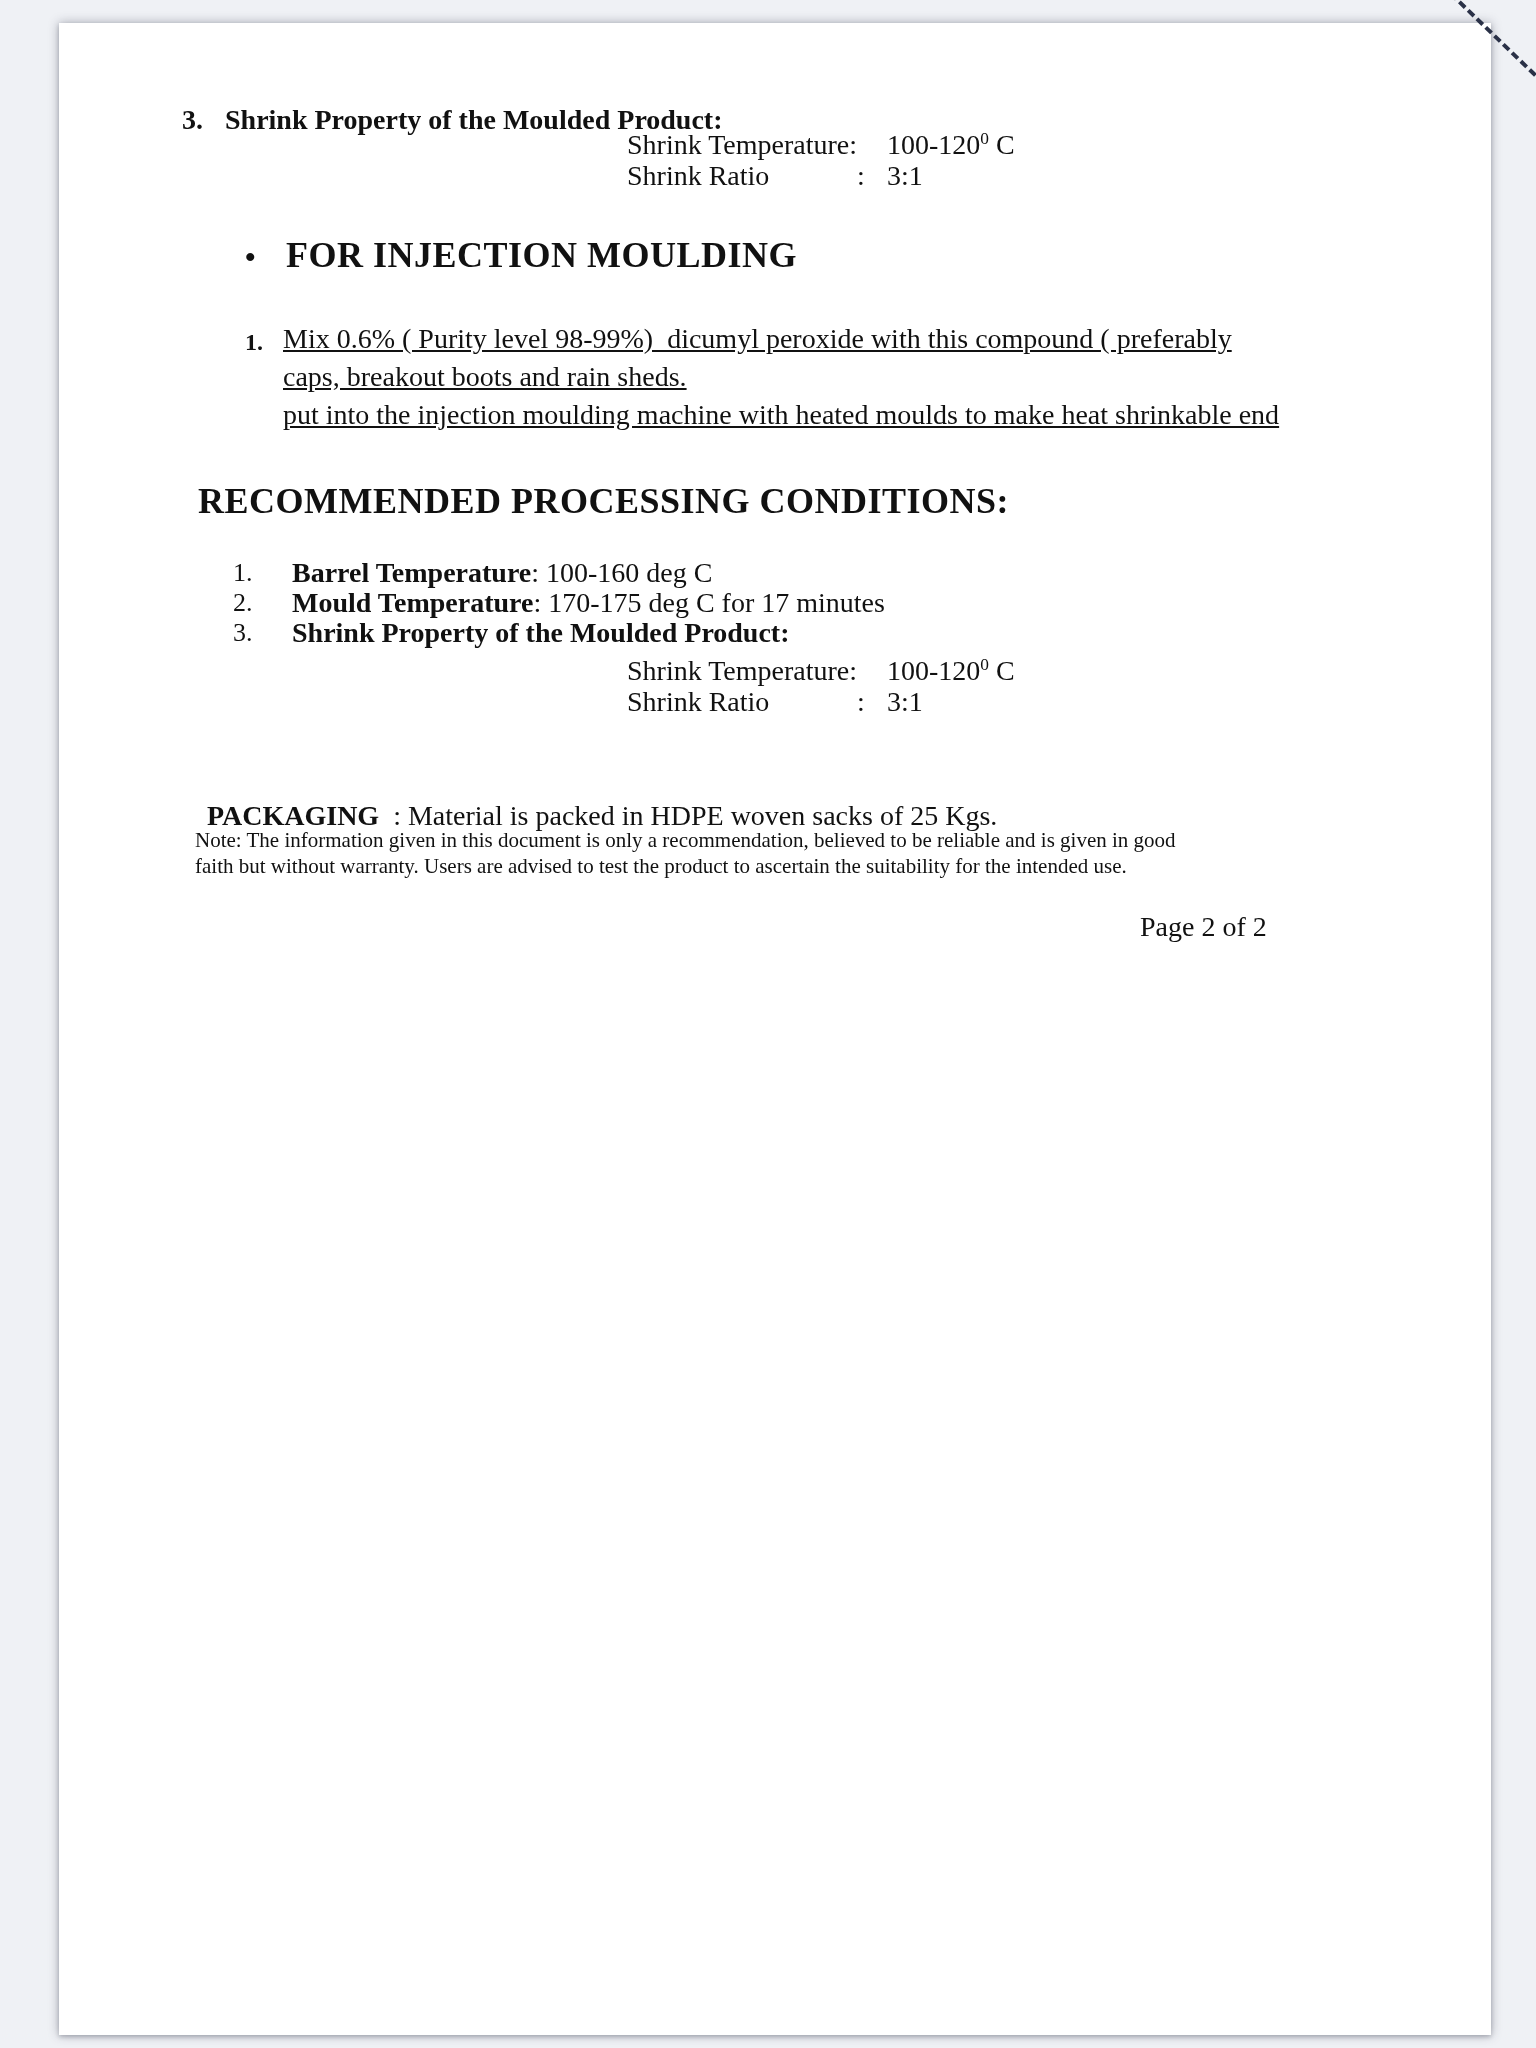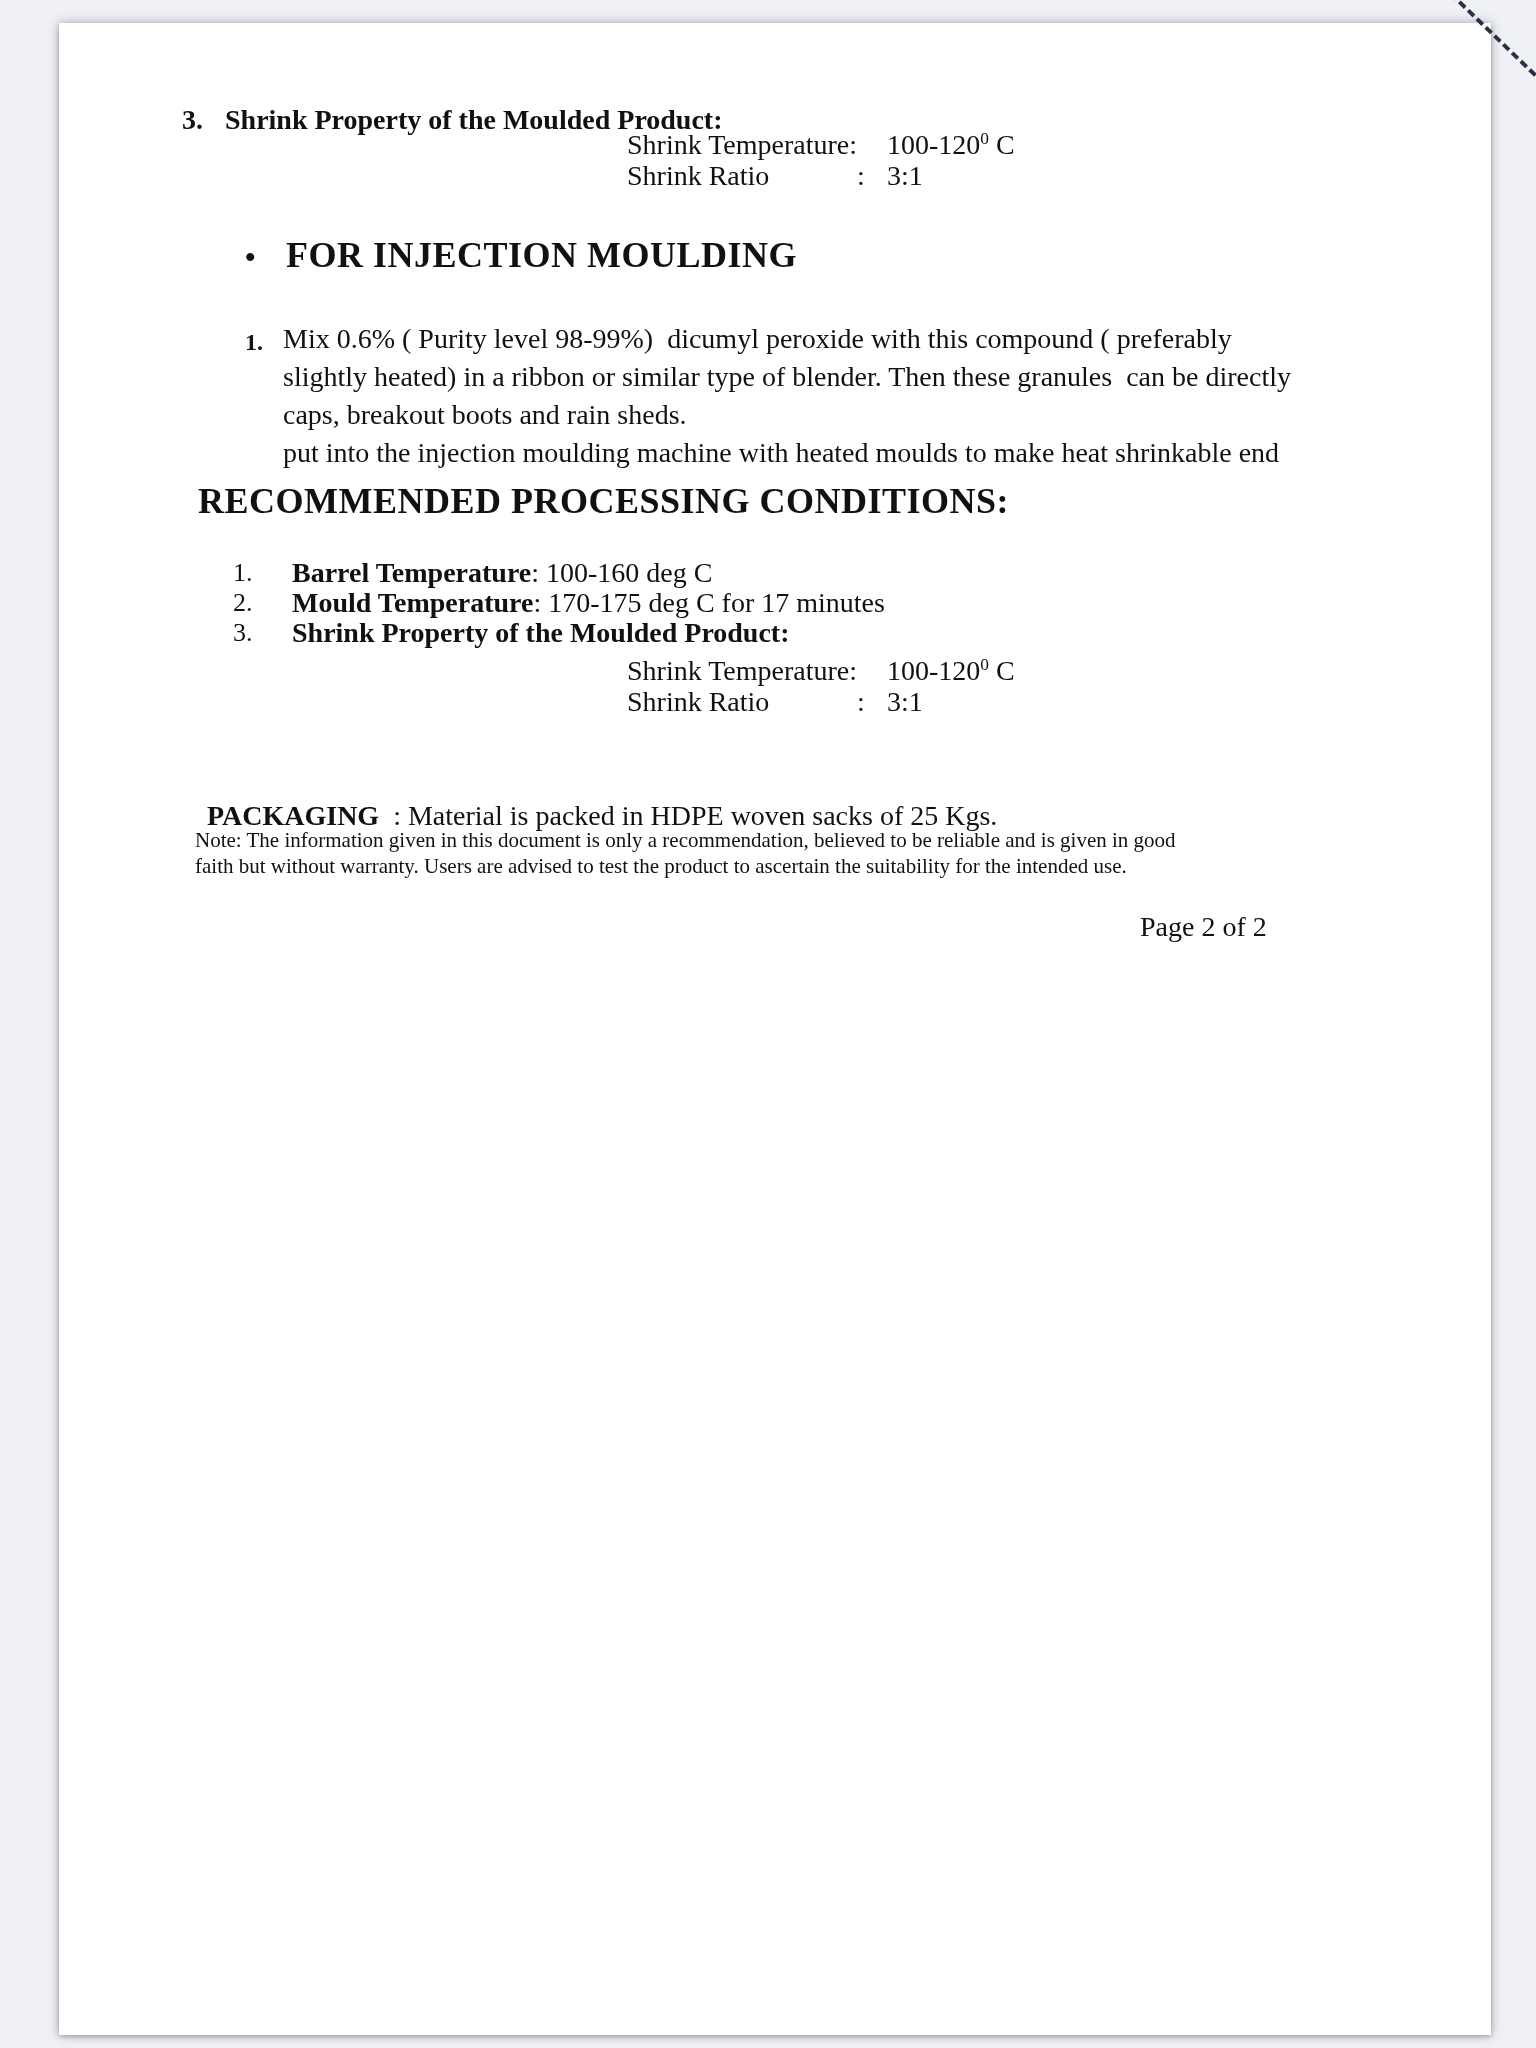--- a/index.html
+++ b/index.html
@@ -55,21 +55,21 @@
   .spec-top{top:106px;}
   .spec-bottom{top:632px;}
 
   
   .head1{left:186px;top:211px;display:flex;align-items:baseline;font-size:36px;font-weight:bold;line-height:42px;letter-spacing:.5px;}
   .head1 .bullet{width:41px;font-size:30px;}
 
   
   .para1{left:186px;top:297px;display:flex;font-size:28px;line-height:38px;}
   .para1 .num{width:38px;font-size:24px;font-weight:bold;padding-top:3px;}
-  .para1 .lines{width:1110px;}
+  .para1 .lines{width:1110px;text-decoration:underline;}
 
   
   .head2{left:139px;top:456px;font-size:36px;font-weight:bold;line-height:44px;letter-spacing:.5px;text-align:right;}
 
   
   .plist{left:174px;top:535px;font-size:28px;line-height:30px;}
   .plist-row{display:flex;}
   .plist-row .num{width:59px;flex:0 0 59px;font-size:26px;}
   .plist-row .rest{white-space:pre;}
 
@@ -110,21 +110,20 @@
 
       <div class="abs head1">
         <span class="bullet">•</span>
         <span>FOR INJECTION MOULDING</span>
       </div>
 
       <div class="abs para1">
         <span class="num">1.</span>
         <span class="lines">
           <span class="pre" style="display:block">Mix 0.6% ( Purity level 98-99%)  dicumyl peroxide with this compound ( preferably</span>
-          <span class="pre" style="display:block">slightly heated) in a ribbon or similar type of blender. Then these granules  can be directly</span>
           <span class="pre" style="display:block">caps, breakout boots and rain sheds.</span>
           <span class="pre" style="display:block">put into the injection moulding machine with heated moulds to make heat shrinkable end</span>
         </span>
       </div>
 
       <div class="abs head2">RECOMMENDED PROCESSING CONDITIONS:</div>
 
       <div class="abs plist">
         <div class="plist-row">
           <span class="num">1.</span>

